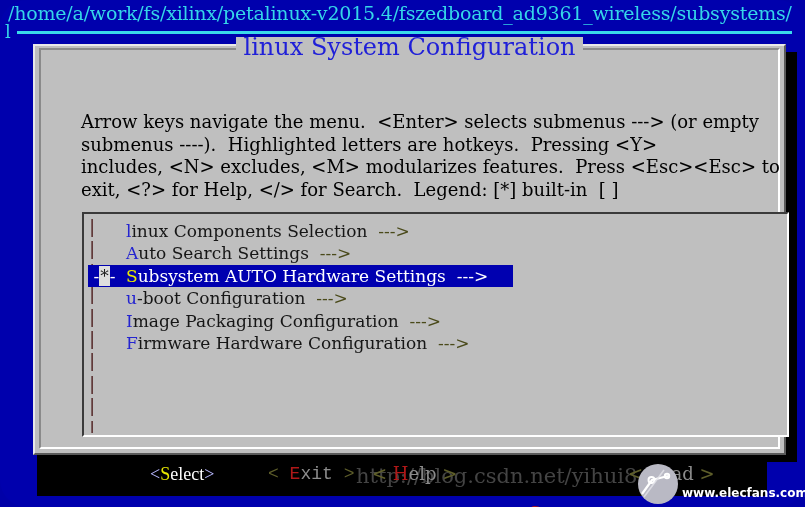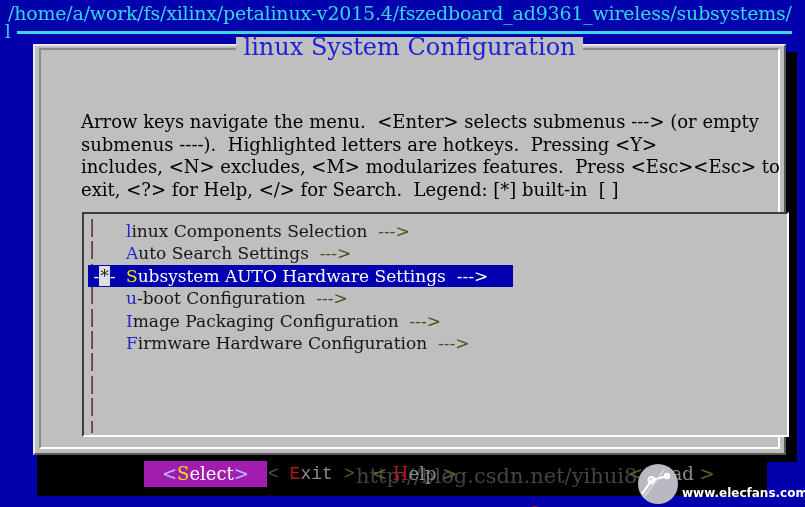--- a/index.html
+++ b/index.html
@@ -228,23 +228,24 @@
     font-size: 18px;
     line-height: 26px;
     height: 26px;
     white-space: pre;
     color: #8c8c8c;
     font-family: "DejaVu Serif", "Liberation Serif", serif;
   }
   .btn .brk { color: #5e5e2a; }
   .btn .hot { color: #b01818; }
   .btn.primary {
-    background: #a21caf;
+    background: #000000;
     color: #ffffff;
-    padding: 0 18px;
+    padding: 0 6px;
+    font-family: Liberation Serif, serif;
   }
   .btn.primary .brk { color: #b8b8ff; }
   .btn.primary .hot { color: #e8e800; }
 
   
   #csdn-watermark {
     position: absolute;
     left: 272px;
     top: 251px;
     font-size: 21px;

